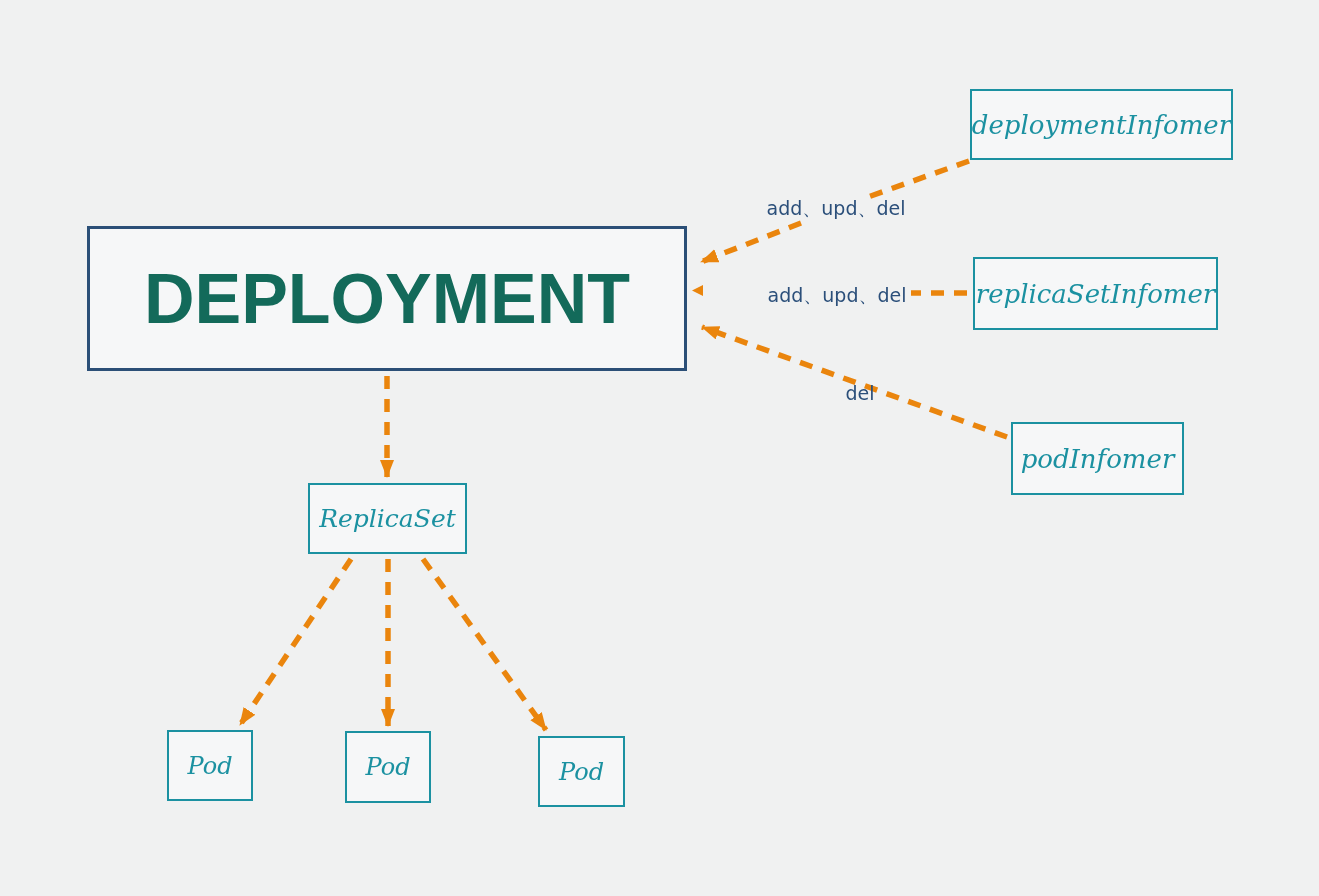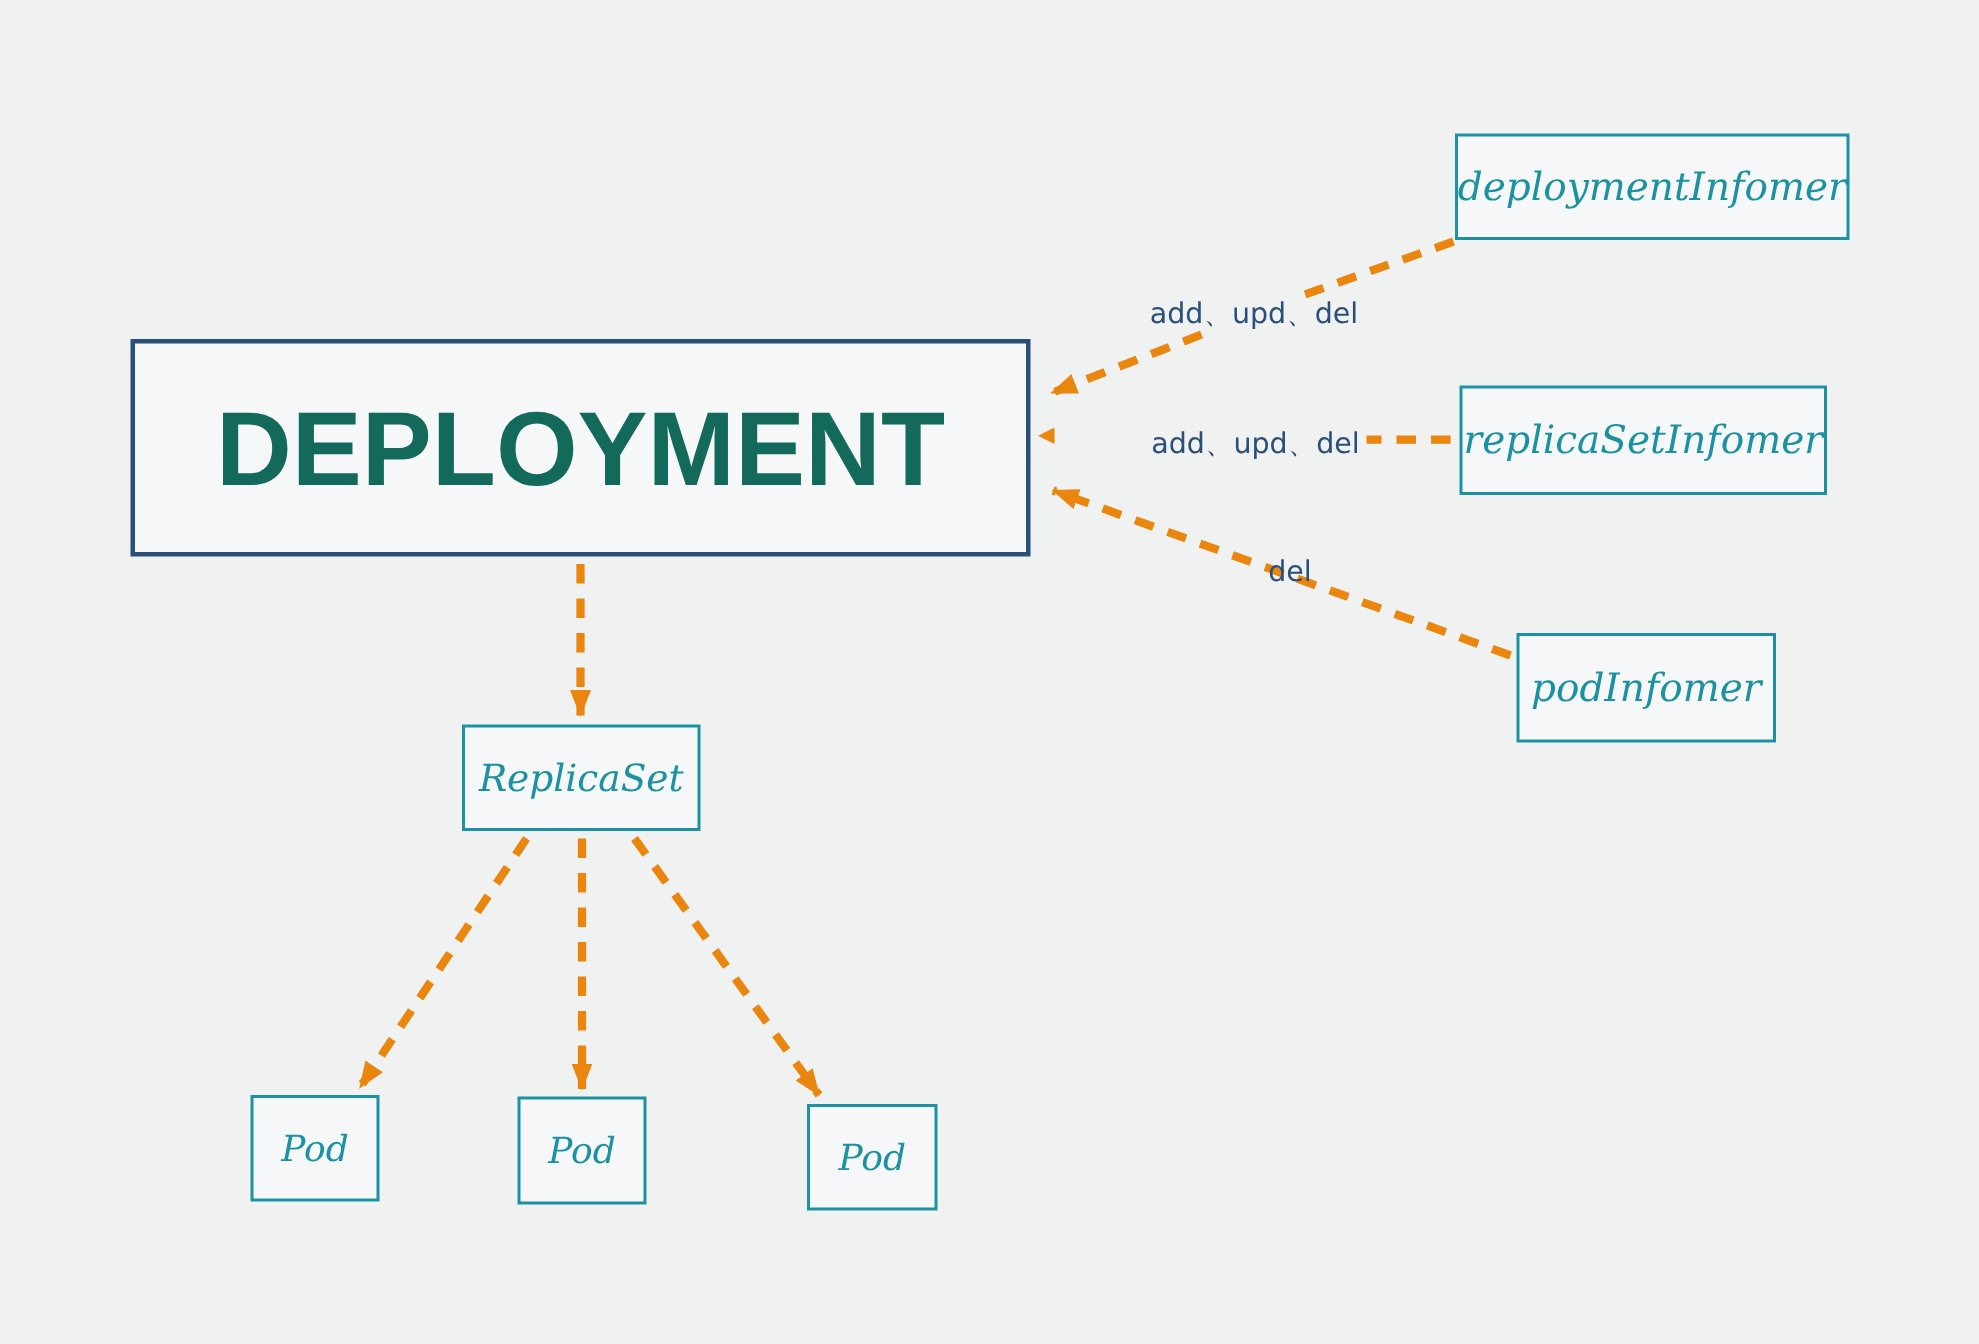--- a/index.html
+++ b/index.html
@@ -77,21 +77,21 @@
     position: absolute;
     z-index: 3;
     font-family: "DejaVu Sans", sans-serif;
     font-size: 19px;
     color: var(--edge-label);
     text-align: center;
     white-space: nowrap;
   }
   .edge-label-1 { left: 756px; top: 196px; width: 160px; }
   .edge-label-2 { left: 757px; top: 283px; width: 160px; }
-  .edge-label-3 { left: 838px; top: 370px; width: 44px; }
+  .edge-label-3 { left: 838px; top: 382px; width: 44px; }
 </style>
 </head>
 <body>
 
 <div class="canvas">
 
   <svg class="edges" viewBox="0 0 1319 896">
     <defs>
       <marker id="arrowhead" markerUnits="userSpaceOnUse" markerWidth="22" markerHeight="18" refX="17" refY="7" orient="auto">
         <path class="arrow-fill" d="M0,0 L18,7 L0,14 Z"></path>

